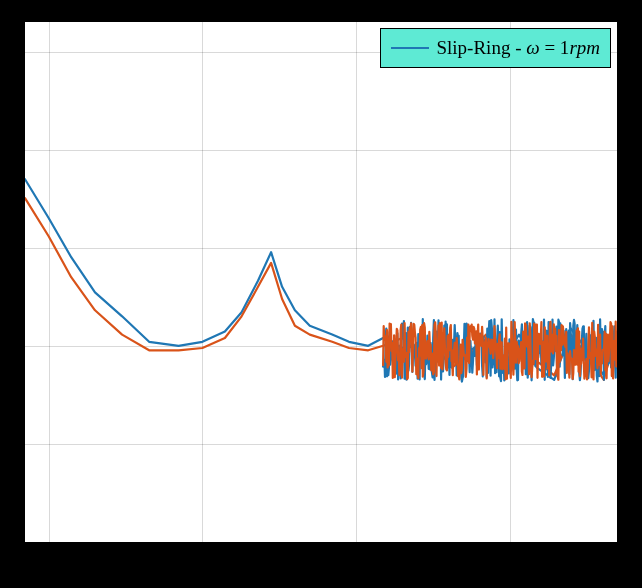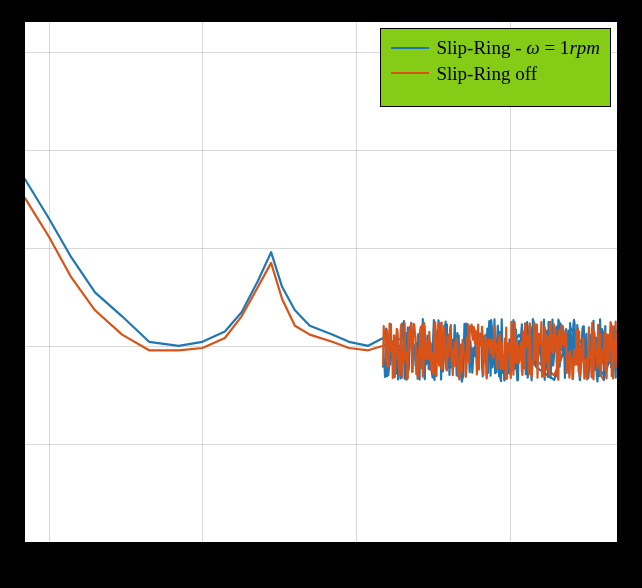--- a/index.html
+++ b/index.html
@@ -39,23 +39,23 @@
     position: absolute;
     left: 0;
     right: 0;
     height: 0;
     border-top: 1px solid rgba(0,0,0,0.15);
   }
   .legend {
     position: absolute;
     right: 6px;
     top: 6px;
-    background: #84cc16;
+    background: #5eead4;
     border: 1.5px solid #000;
-    padding: 6px 10px 20px 10px;
+    padding: 6px 10px 6px 10px;
     font-size: 19px;
     color: #000;
     line-height: 1.35;
     z-index: 10;
   }
   .legend-row {
     display: flex;
     align-items: center;
     white-space: nowrap;
   }
@@ -134,24 +134,20 @@
       <path id="series-orange-noise" class="line-orange" d="M358.1 343.2 L358.7 304.2 L359.4 317.9 L360.0 314.1 L360.7 315.8 L361.3 339.8 L362.0 308.1 L362.6 345.5 L363.3 342.4 L363.9 343.1 L364.6 301.5 L365.2 322.6 L365.9 302.2 L366.5 329.0 L367.2 320.8 L367.8 355.9 L368.5 348.9 L369.1 313.4 L369.8 355.2 L370.4 336.5 L371.1 324.4 L371.8 306.9 L372.4 308.5 L373.1 338.5 L373.7 333.2 L374.4 353.1 L375.0 336.3 L375.7 307.3 L376.3 302.5 L377.0 355.6 L377.6 335.2 L378.3 327.1 L378.9 339.7 L379.6 301.1 L380.2 327.4 L380.9 335.1 L381.5 331.2 L382.2 357.1 L382.8 355.9 L383.5 309.8 L384.1 330.2 L384.8 305.7 L385.4 309.3 L386.1 301.4 L386.7 322.6 L387.4 349.6 L388.0 321.9 L388.7 301.9 L389.3 302.9 L390.0 311.5 L390.6 315.6 L391.3 352.2 L392.0 336.3 L392.6 350.9 L393.3 356.1 L393.9 326.1 L394.6 333.7 L395.2 307.5 L395.9 304.8 L396.5 346.2 L397.2 303.2 L397.8 354.7 L398.5 349.8 L399.1 301.2 L399.8 305.7 L400.4 336.3 L401.1 336.6 L401.7 331.1 L402.4 319.2 L403.0 323.2 L403.7 337.3 L404.3 309.9 L405.0 326.1 L405.6 322.7 L406.3 348.5 L406.9 337.8 L407.6 331.7 L408.2 352.3 L408.9 350.4 L409.5 303.0 L410.2 300.4 L410.8 311.2 L411.5 354.1 L412.2 318.7 L412.8 338.0 L413.5 303.7 L414.1 343.6 L414.8 301.0 L415.4 312.7 L416.1 345.9 L416.7 300.6 L417.4 347.5 L418.0 329.5 L418.7 316.3 L419.3 306.4 L420.0 327.0 L420.6 340.5 L421.3 347.5 L421.9 348.4 L422.6 314.2 L423.2 335.0 L423.9 312.7 L424.5 328.2 L425.2 305.8 L425.8 303.0 L426.5 339.2 L427.1 338.1 L427.8 353.2 L428.4 328.3 L429.1 327.0 L429.7 320.9 L430.4 343.0 L431.0 327.9 L431.7 316.2 L432.4 327.8 L433.0 354.2 L433.7 353.0 L434.3 357.4 L435.0 341.0 L435.6 322.6 L436.3 351.2 L436.9 346.6 L437.6 317.8 L438.2 324.0 L438.9 333.7 L439.5 332.6 L440.2 334.5 L440.8 354.9 L441.5 347.0 L442.1 315.6 L442.8 339.1 L443.4 302.6 L444.1 340.9 L444.7 310.8 L445.4 304.3 L446.0 308.6 L446.7 302.6 L447.3 313.7 L448.0 317.6 L448.6 304.9 L449.3 306.9 L449.9 321.4 L450.6 312.7 L451.2 309.4 L451.9 352.5 L452.6 314.2 L453.2 302.6 L453.9 347.6 L454.5 311.8 L455.2 320.1 L455.8 317.9 L456.5 323.8 L457.1 304.8 L457.8 319.2 L458.4 353.0 L459.1 324.7 L459.7 322.7 L460.4 318.5 L461.0 316.1 L461.7 356.5 L462.3 327.0 L463.0 323.7 L463.6 317.1 L464.3 321.1 L464.9 324.3 L465.6 331.7 L466.2 317.5 L466.9 320.8 L467.5 318.1 L468.2 336.2 L468.8 329.2 L469.5 304.1 L470.1 315.9 L470.8 323.3 L471.5 334.4 L472.1 346.1 L472.8 321.9 L473.4 336.3 L474.1 317.7 L474.7 312.4 L475.4 346.7 L476.0 323.2 L476.7 320.4 L477.3 347.3 L478.0 333.3 L478.6 346.0 L479.3 346.8 L479.9 316.7 L480.6 357.3 L481.2 305.6 L481.9 356.7 L482.5 324.4 L483.2 321.4 L483.8 321.3 L484.5 322.9 L485.1 341.9 L485.8 356.0 L486.4 299.8 L487.1 319.5 L487.7 336.6 L488.4 352.6 L489.0 334.2 L489.7 300.2 L490.3 320.9 L491.0 340.6 L491.7 319.8 L492.3 323.6 L493.0 324.1 L493.6 341.3 L494.3 338.9 L494.9 326.9 L495.6 327.1 L496.2 320.0 L496.9 349.6 L497.5 353.0 L498.2 309.6 L498.8 312.7 L499.5 346.4 L500.1 301.4 L500.8 302.9 L501.4 317.5 L502.1 324.6 L502.7 314.6 L503.4 331.4 L504.0 352.2 L504.7 301.3 L505.3 311.6 L506.0 344.1 L506.6 355.1 L507.3 345.1 L507.9 338.6 L508.6 342.1 L509.2 301.7 L509.9 307.6 L510.5 337.1 L511.2 302.7 L511.9 302.6 L512.5 355.8 L513.2 324.0 L513.8 311.8 L514.5 319.7 L515.1 321.9 L515.8 315.9 L516.4 300.1 L517.1 354.8 L517.7 352.1 L518.4 320.2 L519.0 354.6 L519.7 305.4 L520.3 312.8 L521.0 339.4 L521.6 322.1 L522.3 313.9 L522.9 346.3 L523.6 330.3 L524.2 353.5 L524.9 304.1 L525.5 299.9 L526.2 329.4 L526.8 312.6 L527.5 324.5 L528.1 331.4 L528.8 302.4 L529.4 315.1 L530.1 306.5 L530.7 329.2 L531.4 313.9 L532.1 350.4 L532.7 354.4 L533.4 357.7 L534.0 308.0 L534.7 340.0 L535.3 323.6 L536.0 328.2 L536.6 303.0 L537.3 322.8 L537.9 304.4 L538.6 312.0 L539.2 320.3 L539.9 323.4 L540.5 325.2 L541.2 309.9 L541.8 351.0 L542.5 331.2 L543.1 334.9 L543.8 340.9 L544.4 355.7 L545.1 329.2 L545.7 336.8 L546.4 337.4 L547.0 336.8 L547.7 357.0 L548.3 350.8 L549.0 328.0 L549.6 332.8 L550.3 342.7 L550.9 341.7 L551.6 308.6 L552.3 342.7 L552.9 306.3 L553.6 349.7 L554.2 309.6 L554.9 354.2 L555.5 343.2 L556.2 341.2 L556.8 326.4 L557.5 338.2 L558.1 316.6 L558.8 341.3 L559.4 356.7 L560.1 351.5 L560.7 343.2 L561.4 337.1 L562.0 357.5 L562.7 346.5 L563.3 323.1 L564.0 305.4 L564.6 336.1 L565.3 330.8 L565.9 335.8 L566.6 355.3 L567.2 300.9 L567.9 326.7 L568.5 357.5 L569.2 309.7 L569.8 314.6 L570.5 333.8 L571.1 327.4 L571.8 333.2 L572.5 346.3 L573.1 302.8 L573.8 343.1 L574.4 314.1 L575.1 312.6 L575.7 352.4 L576.4 335.6 L577.0 341.4 L577.7 328.1 L578.3 327.5 L579.0 326.9 L579.6 309.7 L580.3 348.0 L580.9 311.8 L581.6 356.3 L582.2 316.2 L582.9 312.6 L583.5 339.3 L584.2 326.3 L584.8 322.2 L585.5 300.2 L586.1 301.4 L586.8 354.1 L587.4 304.3 L588.1 356.4 L588.7 323.9 L589.4 318.8 L590.0 337.6 L590.7 299.7 L591.3 344.5 L592.0 339.6 "></path>
     </svg>
 
     <div class="legend">
       <div class="legend-row">
         <span class="legend-swatch swatch-blue"></span>
         <span class="legend-text">
           <span>Slip-Ring - </span><span class="it">ω</span><span> = 1</span><span class="it">rpm</span>
         </span>
       </div>
-      <div class="legend-row">
-        <span class="legend-swatch swatch-orange"></span>
-        <span class="legend-text">Slip-Ring off</span>
-      </div>
     </div>
   </div>
 
   <div class="ticks-bottom" id="ticks-bottom">
       <div class="tick-b" style="left: 23.7948px; height: 8px;"></div>
       <div class="tick-b" style="left: 70.0365px;"></div>
       <div class="tick-b" style="left: 97.0862px;"></div>
       <div class="tick-b" style="left: 116.278px;"></div>
       <div class="tick-b" style="left: 131.165px;"></div>
       <div class="tick-b" style="left: 143.328px;"></div>

